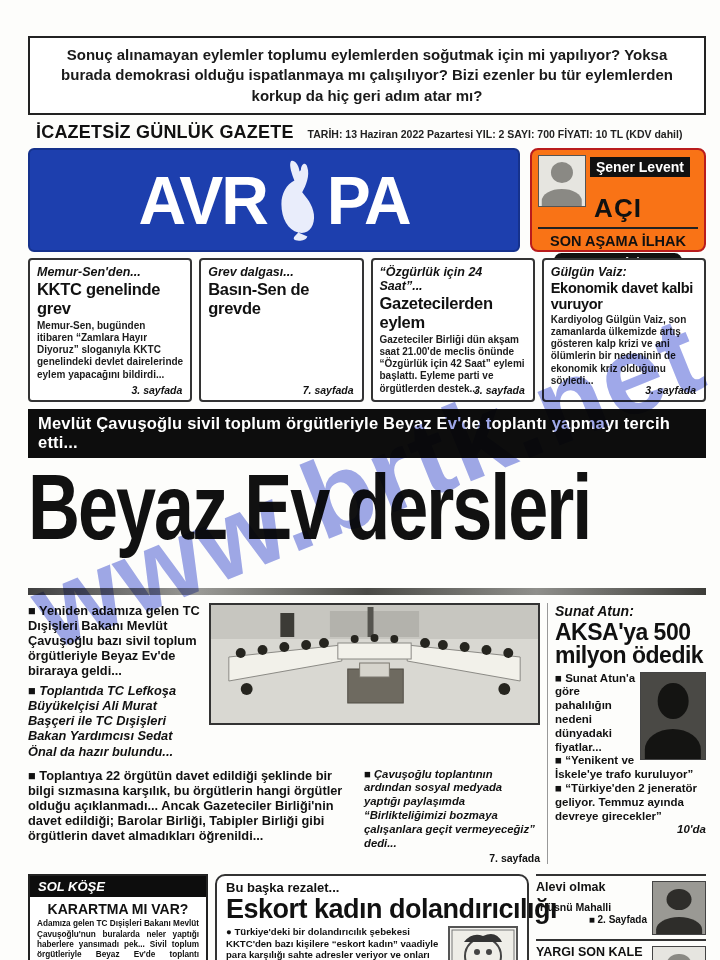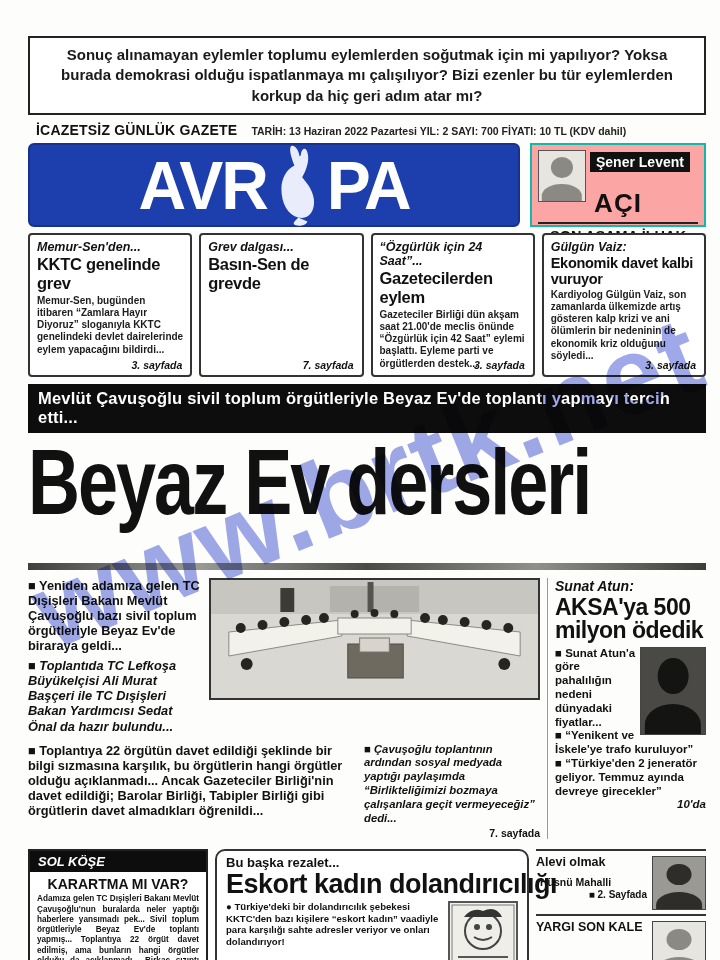--- a/index.html
+++ b/index.html
@@ -12,33 +12,33 @@
 
   
   .top-quote {
     margin-top:36px; border:2px solid #222; padding:7px 18px;
     font-size:15px; font-weight:bold; text-align:center; line-height:1.35;
     background:#fff; color:#1a1a1a;
   }
 
   
   .meta-row { display:flex; align-items:baseline; gap:14px; margin-top:7px; }
-  .tagline { font-size:14px; font-weight:900; letter-spacing:.2px;padding-left:8px; }
+  .tagline { font-size:18px; font-weight:900; letter-spacing:.2px;padding-left:8px; }
   .dateline { font-size:10.5px; font-weight:bold; color:#222; }
 
   
-  .header-row { display:flex; gap:10px; margin-top:5px; height:84px; }
+  .header-row { display:flex; gap:10px; margin-top:5px; height:104px; }
   .masthead {
     flex:1; background:#1d3fae; border-radius:6px; border:2px solid #16328c;
     display:flex; align-items:center; justify-content:center; gap:2px; color:#fff;
   }
   .masthead .word { font-size:66px; font-weight:900; letter-spacing:-2px; line-height:1; transform:scaleY(1.05); }
   .masthead svg { height:86px; width:52px; color:#e9edfb; margin:0 2px; }
 
-  .levent-box { width:176px; border:2px solid #14b8a6; border-radius:0; background:#fca5a5; padding:5px 6px 4px; box-sizing:border-box; }
+  .levent-box { width:176px; border:2px solid #b91c1c; border-radius:8px; background:#f97316; padding:5px 6px 4px; box-sizing:border-box; }
   .levent-top { display:flex; gap:4px; align-items:flex-start; }
   .levent-portrait { width:46px; height:50px; flex:none; border:1px solid #555; }
   .levent-nameplate { background:#111; color:#fff; font-size:14px; font-weight:900; padding:2px 6px; margin-top:2px; white-space:nowrap; }
   .levent-col-title { font-size:26px; font-weight:900; text-align:center; letter-spacing:1px; margin-top:-14px; }
   .levent-rule { border-top:2px solid #222; margin:3px 0 4px; }
   .levent-headline { font-size:14.5px; font-weight:900; text-align:center; }
   .levent-pill { margin:4px auto 0; background:#111; color:#fff; border-radius:9px; font-size:9.5px; font-weight:bold; width:80%; text-align:center; padding:2px 0; }
   .levent-pill::before { content:"● "; font-size:8px; }
 
   

